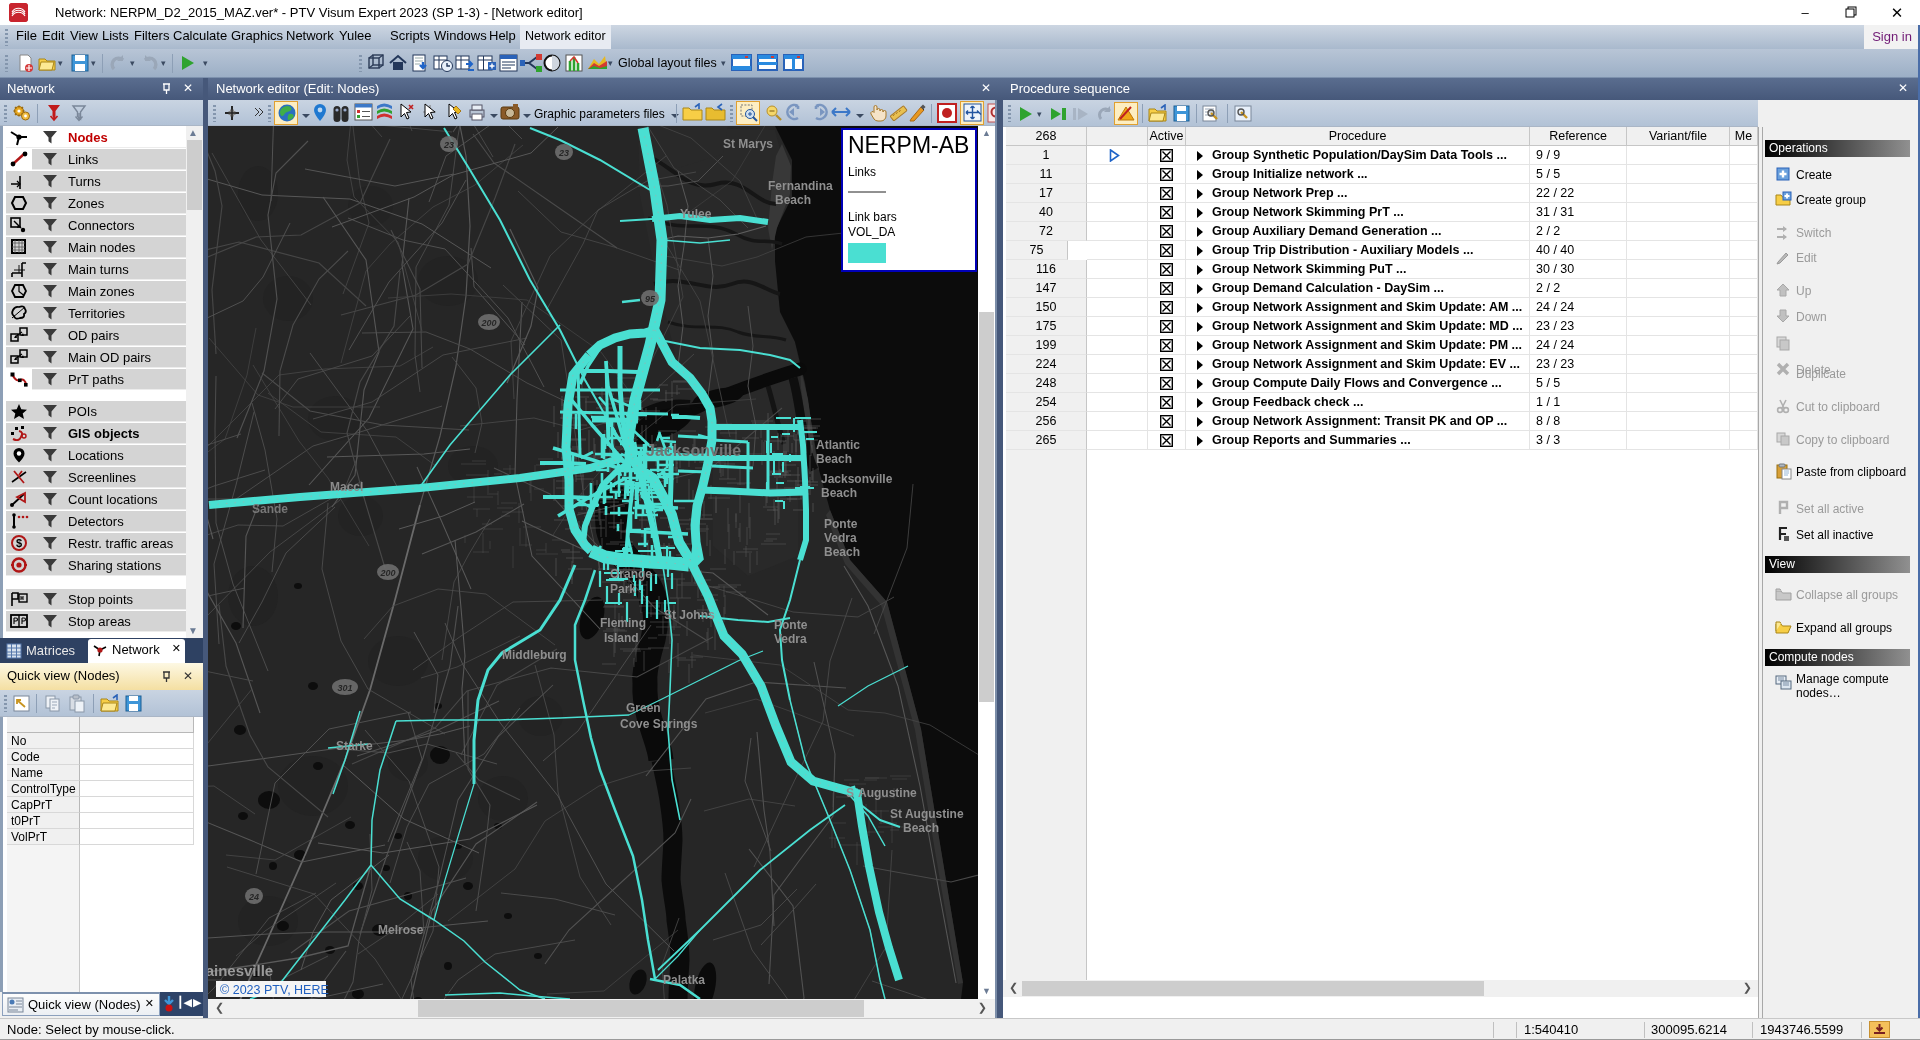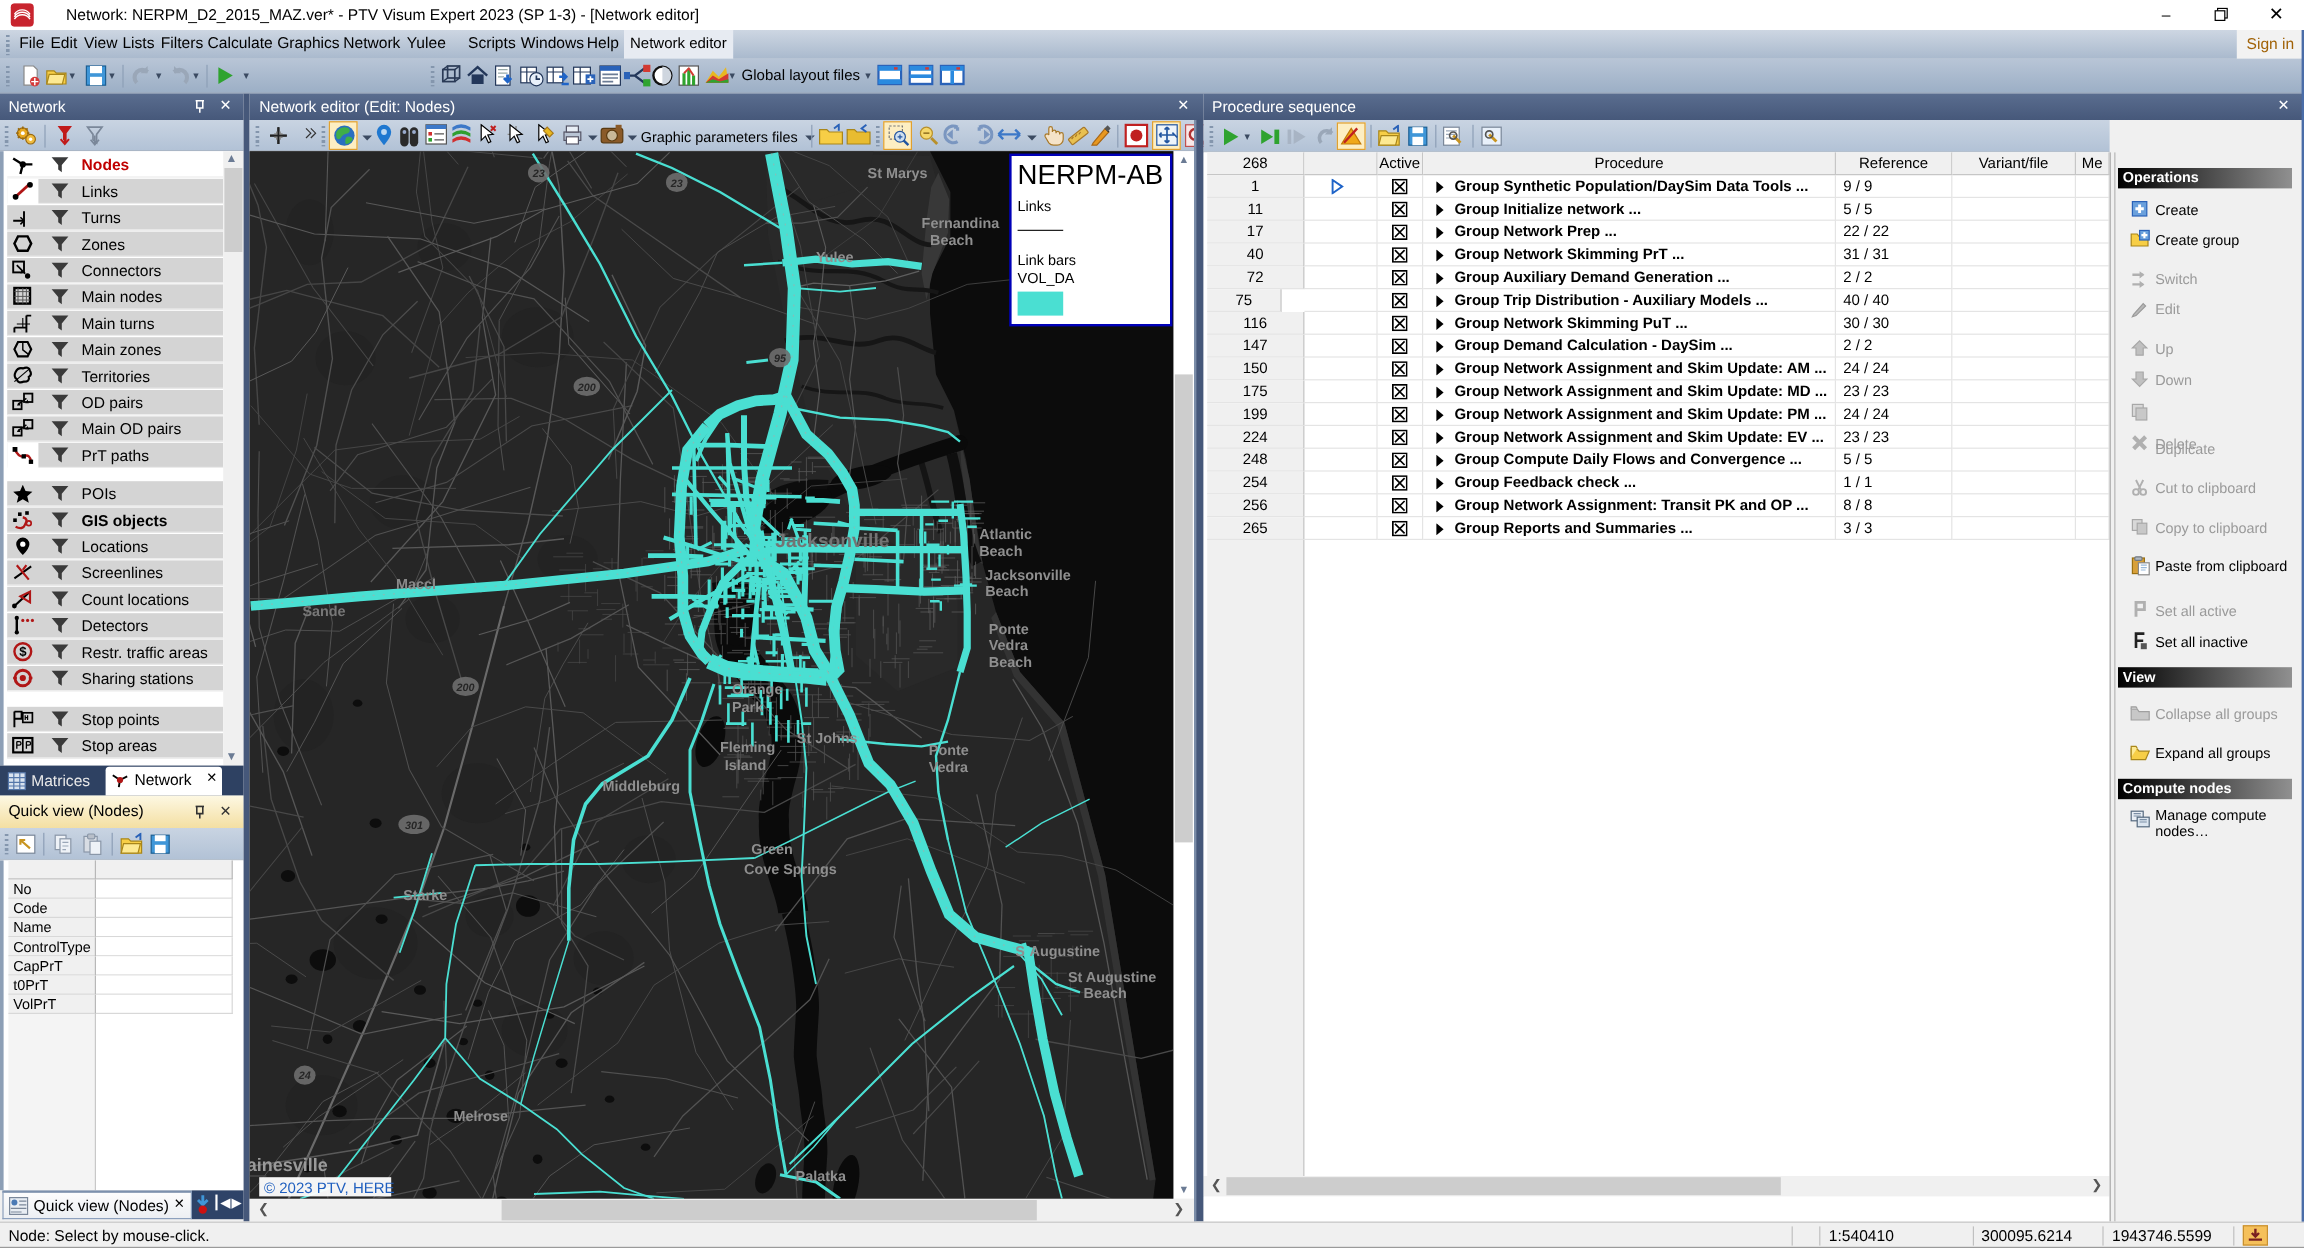--- a/index.html
+++ b/index.html
@@ -8,21 +8,21 @@
 .abs { position:absolute; }
 
 #titlebar { left:0; top:0; width:1920px; height:25px; background:#fff; }
 #titlebar .title { position:absolute; left:55px; top:5px; font-size:13px; color:#000; }
 #vlogo { position:absolute; left:9px; top:3px; width:19px; height:19px; border-radius:3px; background:#c8242e; }
 .winbtn { position:absolute; top:0; width:46px; height:25px; color:#000; font-size:13px; text-align:center; line-height:25px; }
 
 #menubar { left:0; top:25px; width:1920px; height:24px; background:linear-gradient(#cdd6e2,#a9b9cd); font-size:13px; color:#000; }
 #menubar .mi { position:absolute; top:3px; }
 #netedtab { position:absolute; left:520px; top:0px; height:24px; font-size:12.5px; padding:4px 5px 0 5px; background:#e7ebf2; }
-#signin { position:absolute; right:0px; top:0px; width:56px; height:24px; background:#f2f2f2; text-align:center; padding-top:4px; color:#a16207;}
+#signin { position:absolute; right:0px; top:0px; width:56px; height:24px; background:#f2f2f2; text-align:center; padding-top:4px; color:#701a75;}
 
 #maintoolbar { left:0; top:49px; width:1920px; height:29px; background:linear-gradient(#b8c5d6,#9cafc6); border-bottom:1px solid #7d91ad; }
 .grip { position:absolute; width:3px; top:6px; height:17px; background:repeating-linear-gradient(#8496ad 0 2px, transparent 2px 4px); }
 .tsep { position:absolute; width:1px; top:5px; height:19px; background:#8d9fb6; }
 .icon { position:absolute; }
 
 .phead { background:linear-gradient(#5a6d8f,#46587a); color:#fff; font-size:13px; }
 .ptool { background:linear-gradient(#c9d4e2,#b2c2d6); }
 
 #netpanel-head { left:0; top:78px; width:203px; height:22px; }
@@ -56,21 +56,21 @@
 #proc-hscroll { left:1003px; top:980px; width:755px; height:17px; background:#f0f0f0; }
 #proc-below { left:1003px; top:997px; width:755px; height:21px; background:#fff; }
 #rsplit { left:1758px; top:127px; width:5px; height:891px; background:#f0f0f0; border-left:1px solid #a8a8a8; border-right:1px solid #a8a8a8;}
 #ops { left:1763px; top:100px; width:157px; height:918px; background:#f0f0f0; font-size:12px; }
 
 .pt-cell { position:absolute; font-size:12.5px; color:#000; }
 .pt-hdr { background:#f0f0f0; border-right:1px solid #c6c6c6; border-bottom:1px solid #c6c6c6; text-align:center; }
 .pt-rn { background:#f0f0f0; border-right:1px solid #c6c6c6; border-bottom:1px solid #e4e4e4; text-align:center; }
 .pt-c { border-right:1px solid #e4e4e4; border-bottom:1px solid #e4e4e4; }
 
-.ops-hdr { position:absolute; left:2px; width:145px; height:17px; background:linear-gradient(90deg,#000,#909090); color:#fff; font-weight:bold; font-size:12px; padding:1px 0 0 4px; }
+.ops-hdr { position:absolute; left:2px; width:145px; height:17px; background:linear-gradient(90deg,#000,#909090); color:#fff; font-weight:normal; font-size:12px; padding:1px 0 0 4px; }
 .ops-it { position:absolute; left:33px; font-size:12px; color:#000; }
 .ops-it.dis { color:#9a9a9a; }
 .ops-ic { position:absolute; left:12px; width:16px; height:16px; }
 
 #statusbar { left:0; top:1018px; width:1920px; height:22px; background:#f0f0f0; border-top:1px solid #c8c8c8; border-bottom:1px solid #9a9a9a; font-size:13px; color:#000; }
 .sdiv { position:absolute; top:3px; width:1px; height:16px; background:#c0c0c0; }
 </style>
 </head>
 <body>
 <div id="app">

